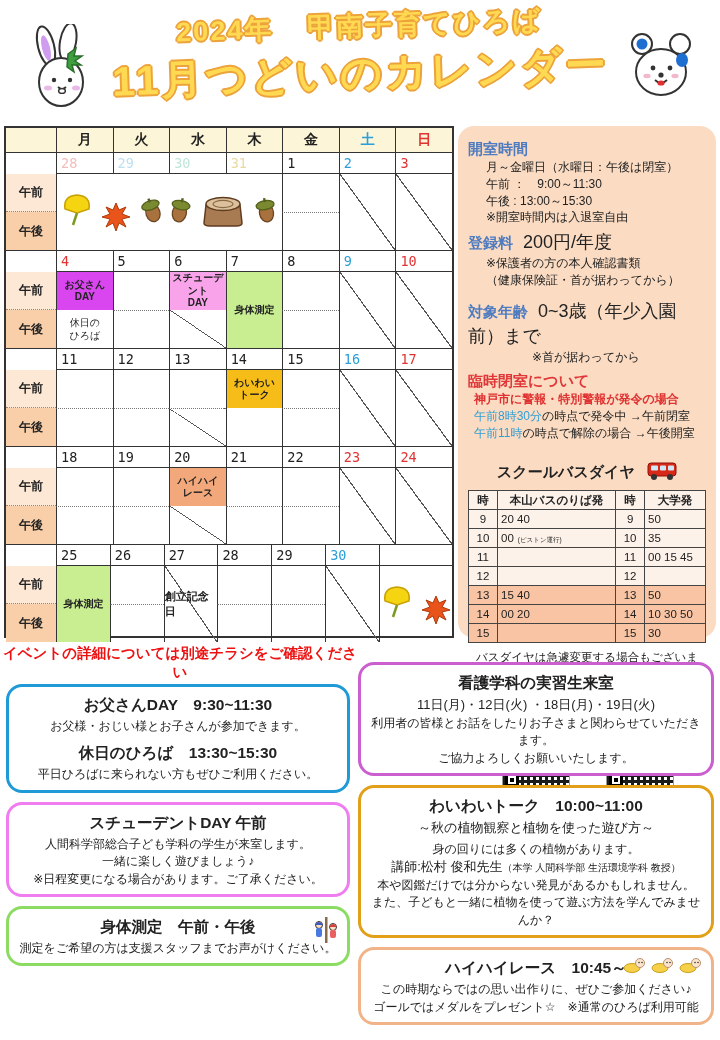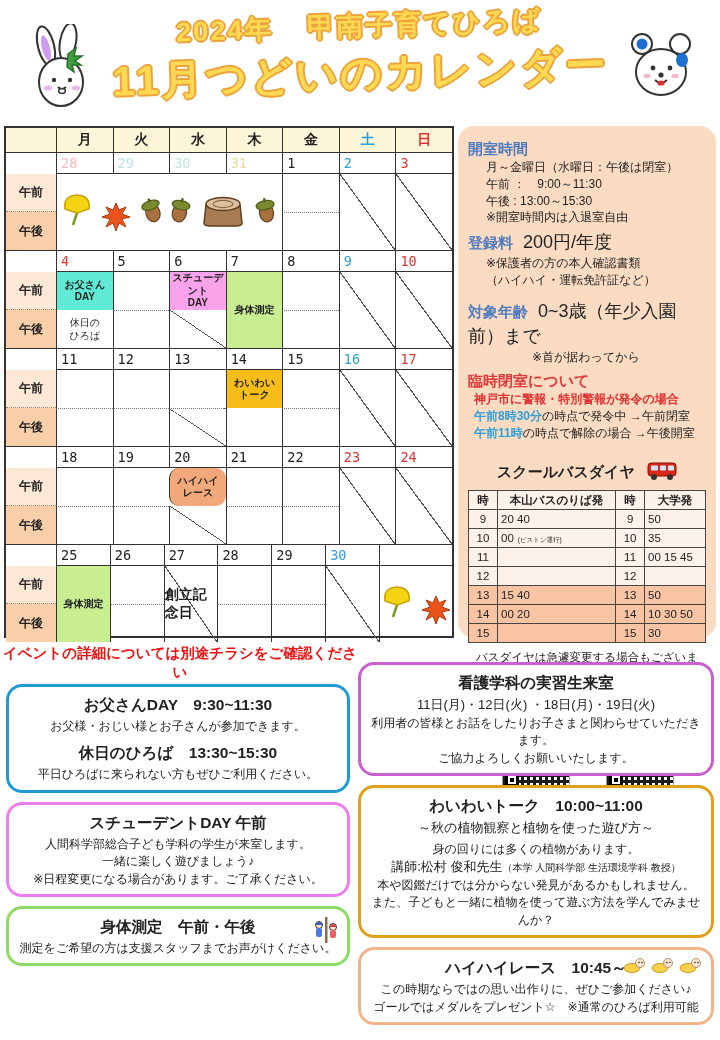--- a/index.html
+++ b/index.html
@@ -30,30 +30,30 @@
   .datec{border-bottom:1px solid #333;font-size:13.5px;padding:2px 0 0 4px;font-family:"DejaVu Sans Mono","Liberation Mono",monospace;}
   .tlabel{display:flex;align-items:center;justify-content:center;font-size:12px;font-weight:bold;}
   .am{background:#fce8d5;border-bottom:1px dotted #b08060;}
   .pm{background:#f9cfa9;}
   .corner2{background:#fff;}
   .pmdot{border-top:1px dotted #777;}
   .diag{background-image:linear-gradient(to right top,transparent 49.3%,#555 49.3%,#555 50.6%,transparent 50.6%);}
   .evt{display:flex;align-items:center;justify-content:center;text-align:center;
        font-size:10px;font-weight:bold;white-space:pre-line;line-height:1.25;}
   .pmtext{display:flex;align-items:center;justify-content:center;text-align:center;font-size:10px;white-space:pre-line;line-height:1.3;}
-  .lbl span{position:absolute;inset:0;display:flex;align-items:center;justify-content:center;font-size:14px;font-weight:bold;}
+  .lbl span{position:absolute;inset:0;display:flex;align-items:center;justify-content:center;font-size:11px;font-weight:bold;}
   .deco{display:flex;align-items:center;justify-content:center;gap:6px;}
   
   .sidebar{flex:1;background:#fbdcc3;padding:8px 10px;box-sizing:border-box;font-size:12px;line-height:1.4;border-radius:16px;}
   .sb-h{font-size:15px;font-weight:bold;color:#4f7cc0;margin-top:4px;}
   .sb-h.red{color:#e03838;}
   .sb-ind{padding-left:18px;}
   .sb-inline{color:#222;font-size:18px;font-weight:normal;margin-left:10px;}
   .redline{color:#e03030;font-weight:bold;font-size:12px;}
-  .bluepart{color:#2f9fd6;font-weight:bold;}
+  .bluepart{color:#2f9fd6;}
   .bus-title{text-align:center;font-size:15px;font-weight:bold;margin-top:19px;color:#222;}
   table.bus{border-collapse:collapse;margin:4px auto 0 auto;width:238px;background:#fdf2e9;}
   table.bus th,table.bus td{border:1px solid #444;font-size:11.5px;padding:1px 3px;height:16px;}
   table.bus th{font-weight:bold;text-align:center;background:#fdf2e9;}
   table.bus td.h{width:22px;text-align:center;}
   table.bus tr.hl td{background:#f8c4a4;}
   .mini{font-size:6.5px;margin-left:4px;}
   .bus-note{text-align:center;font-size:11.5px;margin-top:6px;}
   .qr-row{display:flex;justify-content:center;gap:34px;margin-top:8px;}
   .qr-box{text-align:center;}
@@ -194,21 +194,21 @@
           <div class="cw corner2 noL" style="grid-area: 1 / 1;"></div>
           <div class="cw tlabel am noL" style="grid-area: 2 / 1;">午前</div>
           <div class="cw tlabel pm noL" style="grid-area: 3 / 1;">午後</div>
           <div class="cw datec" style="color: rgb(226, 51, 51); grid-area: 1 / 2;">4</div>
           <div class="cw datec" style="color: rgb(34, 34, 34); grid-area: 1 / 3;">5</div>
           <div class="cw datec" style="color: rgb(34, 34, 34); grid-area: 1 / 4;">6</div>
           <div class="cw datec" style="color: rgb(34, 34, 34); grid-area: 1 / 5;">7</div>
           <div class="cw datec" style="color: rgb(34, 34, 34); grid-area: 1 / 6;">8</div>
           <div class="cw datec" style="color: rgb(43, 159, 216); grid-area: 1 / 7;">9</div>
           <div class="cw datec" style="color: rgb(226, 51, 51); grid-area: 1 / 8;">10</div>
-          <div class="cw evt" style="grid-area: 2 / 2; background: #5eead4;">お父さん
+          <div class="cw evt" style="grid-area: 2 / 2; background: #d946ef;">お父さん
 DAY</div>
           <div class="cw pmtext" style="grid-area: 3 / 2;">休日の
 ひろば</div>
           <div class="cw" style="grid-area: 2 / 3;"></div>
           <div class="cw pmdot" style="grid-area: 3 / 3;"></div>
           <div class="cw evt" style="grid-area: 2 / 4; background: rgb(249, 163, 234);">スチューデント
 DAY</div>
           <div class="cw diag" style="grid-area: 3 / 4;"></div>
           <div class="cw evt" style="grid-area: 2 / 5 / span 2; background: rgb(201, 238, 146);">身体測定</div>
           <div class="cw" style="grid-area: 2 / 6;"></div>
@@ -249,21 +249,21 @@
           <div class="cw datec" style="color: rgb(34, 34, 34); grid-area: 1 / 3;">19</div>
           <div class="cw datec" style="color: rgb(34, 34, 34); grid-area: 1 / 4;">20</div>
           <div class="cw datec" style="color: rgb(34, 34, 34); grid-area: 1 / 5;">21</div>
           <div class="cw datec" style="color: rgb(34, 34, 34); grid-area: 1 / 6;">22</div>
           <div class="cw datec" style="color: rgb(226, 51, 51); grid-area: 1 / 7;">23</div>
           <div class="cw datec" style="color: rgb(226, 51, 51); grid-area: 1 / 8;">24</div>
           <div class="cw" style="grid-area: 2 / 2;"></div>
           <div class="cw pmdot" style="grid-area: 3 / 2;"></div>
           <div class="cw" style="grid-area: 2 / 3;"></div>
           <div class="cw pmdot" style="grid-area: 3 / 3;"></div>
-          <div class="cw evt" style="grid-area: 2 / 4; background: rgb(242, 168, 122); border-radius: 10px;">ハイハイ
+          <div class="cw evt" style="grid-area: 2 / 4; background: rgb(242, 168, 122);">ハイハイ
 レース</div>
           <div class="cw diag" style="grid-area: 3 / 4;"></div>
           <div class="cw" style="grid-area: 2 / 5;"></div>
           <div class="cw pmdot" style="grid-area: 3 / 5;"></div>
           <div class="cw" style="grid-area: 2 / 6;"></div>
           <div class="cw pmdot" style="grid-area: 3 / 6;"></div>
           <div class="cw diag" style="grid-area: 2 / 7 / span 2;"></div>
           <div class="cw diag" style="grid-area: 2 / 8 / span 2;"></div>
         </div>
         <div class="week">
@@ -305,21 +305,21 @@
     <div class="sb-h">開室時間</div>
     <div class="sb-ind">
       <div>月～金曜日（水曜日：午後は閉室）</div>
       <div>午前 ：　9:00～11:30</div>
       <div>午後 : 13:00～15:30</div>
       <div>※開室時間内は入退室自由</div>
     </div>
     <div class="sb-h"><span>登録料</span><span class="sb-inline">200円/年度</span></div>
     <div class="sb-ind">
       <div>※保護者の方の本人確認書類</div>
-      <div>（ハイハイ・運転免許証など）</div>
+      <div>（健康保険証・首が据わってから）</div>
     </div>
     <div class="sb-h" style="margin-top:10px;"><span>対象年齢</span><span class="sb-inline">0~3歳（年少入園前）まで</span></div>
     <div class="sb-ind" style="padding-left:64px;">
       <div>※首が据わってから</div>
     </div>
     <div class="sb-h red">臨時閉室について</div>
     <div style="padding-left:6px;">
       <div class="redline">神戸市に警報・特別警報が発令の場合</div>
       <div><span class="bluepart">午前8時30分</span><span>の時点で発令中 →午前閉室</span></div>
       <div><span class="bluepart">午前11時</span><span>の時点で解除の場合 →午後開室</span></div>

